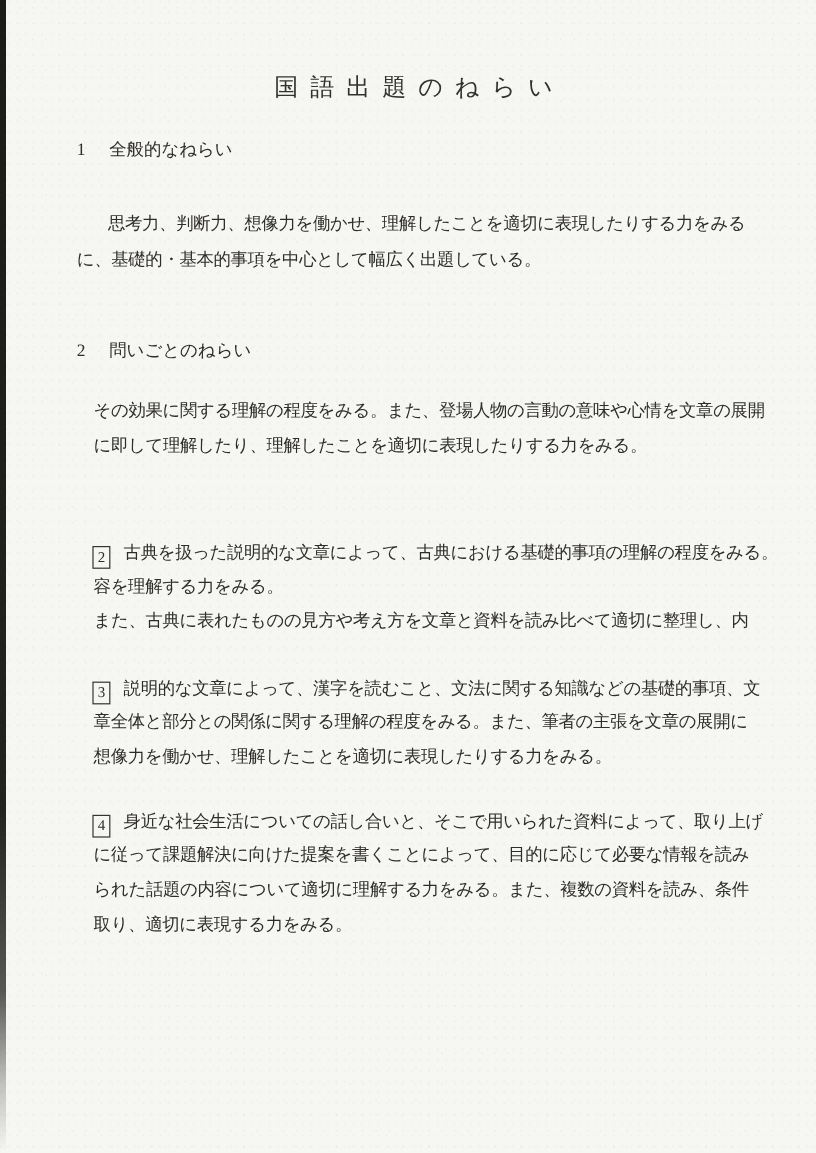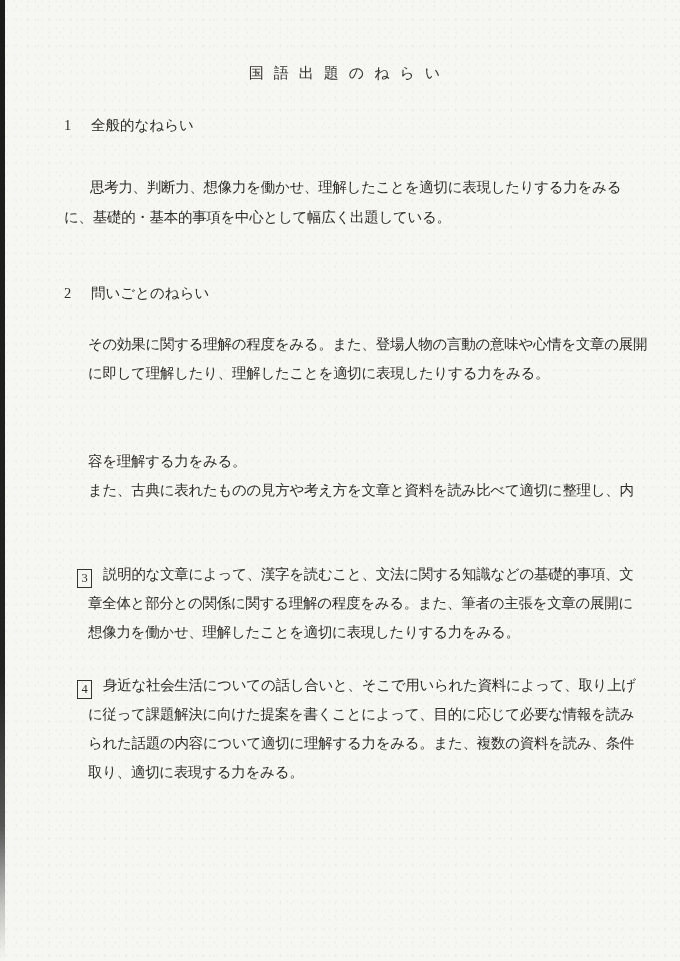--- a/index.html
+++ b/index.html
@@ -22,21 +22,21 @@
   }
   .scan-edge{
     position:absolute;left:0;top:0;width:5px;height:100%;
     background:linear-gradient(to bottom,
       #1b1b1a 0%, #222221 70%, rgba(34,34,33,0.75) 86%,
       rgba(34,34,33,0.25) 94%, rgba(34,34,33,0) 100%);
   }
   .doc-title{
     position:absolute;top:63px;left:0;width:100%;
     text-align:center;
-    font-size:15px;line-height:20px;
+    font-size:20px;line-height:20px;
     letter-spacing:10px;padding-left:19px;
     box-sizing:border-box;
     color:#333230;
   }
   .sec-heading{
     position:absolute;left:64px;
     font-size:14.5px;line-height:19px;
     white-space:nowrap;color:#2e2d2a;
   }
   .sec-heading .sec-num{display:inline-block;min-width:8px;margin-right:19px;}
@@ -50,21 +50,21 @@
   .intro .line.first{text-indent:26px;}
   .item{
     position:absolute;left:77px;width:580px;
     font-size:14.5px;line-height:29px;letter-spacing:-0.3px;
   }
   #item-1{top:330px;}
   #item-2{top:447px;}
   #item-3{top:560px;}
   #item-4{top:671px;}
   .item .line{white-space:nowrap;}
-  .item .line.cont{margin-left:11px;}
+  .item .line.cont{margin-left:1px;font-family:Liberation Mono, monospace;}
   .num-box{
     display:inline-block;
     width:13px;height:17px;
     border:1.5px solid #35342f;
     text-align:center;
     font-size:12.5px;line-height:17px;
     letter-spacing:0;
     vertical-align:-3px;
     margin-right:11px;
     color:#2e2d2a;
@@ -91,20 +91,21 @@
   <div class="sec-heading" id="sec2-heading">
     <span class="sec-num">2</span><span>問いごとのねらい</span>
   </div>
 
   <div class="item" id="item-1">
     <div class="line cont">その効果に関する理解の程度をみる。また、登場人物の言動の意味や心情を文章の展開</div>
     <div class="line cont">に即して理解したり、理解したことを適切に表現したりする力をみる。</div>
   </div>
 
   <div class="item" id="item-2">
+    <div class="line"><span class="num-box">2</span><span>古典を扱った説明的な文章によって、古典における基礎的事項の理解の程度をみる。</span></div>
     <div class="line cont">容を理解する力をみる。</div>
     <div class="line cont">また、古典に表れたものの見方や考え方を文章と資料を読み比べて適切に整理し、内</div>
   </div>
 
   <div class="item" id="item-3">
     <div class="line"><span class="num-box">3</span><span>説明的な文章によって、漢字を読むこと、文法に関する知識などの基礎的事項、文</span></div>
     <div class="line cont">章全体と部分との関係に関する理解の程度をみる。また、筆者の主張を文章の展開に</div>
     <div class="line cont">想像力を働かせ、理解したことを適切に表現したりする力をみる。</div>
   </div>
 

